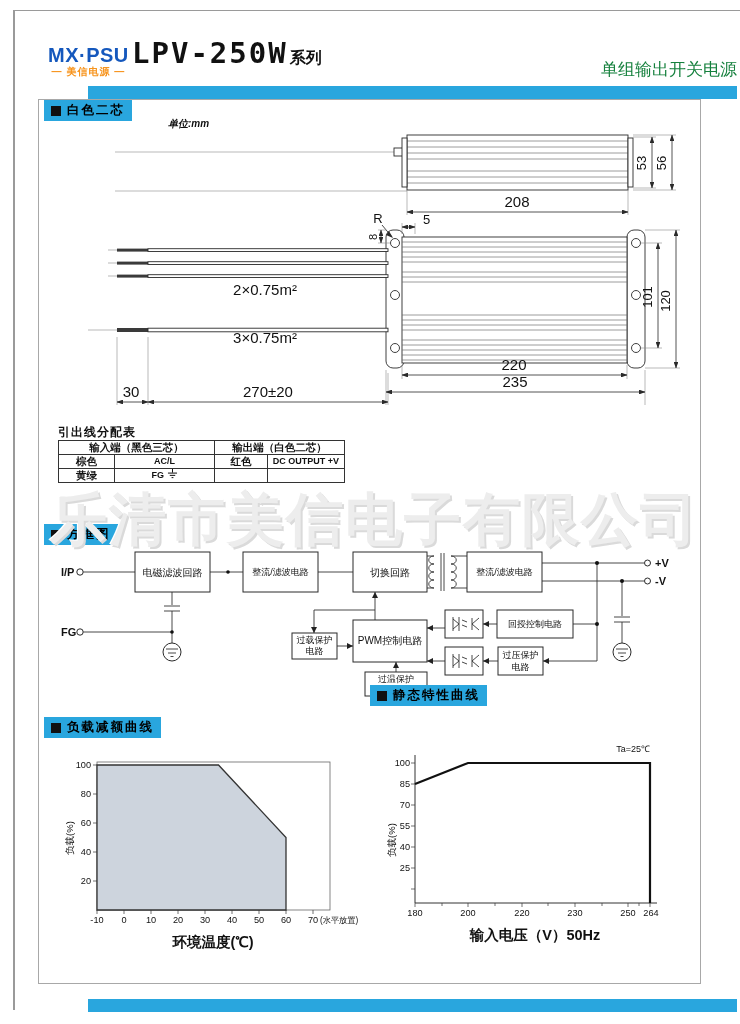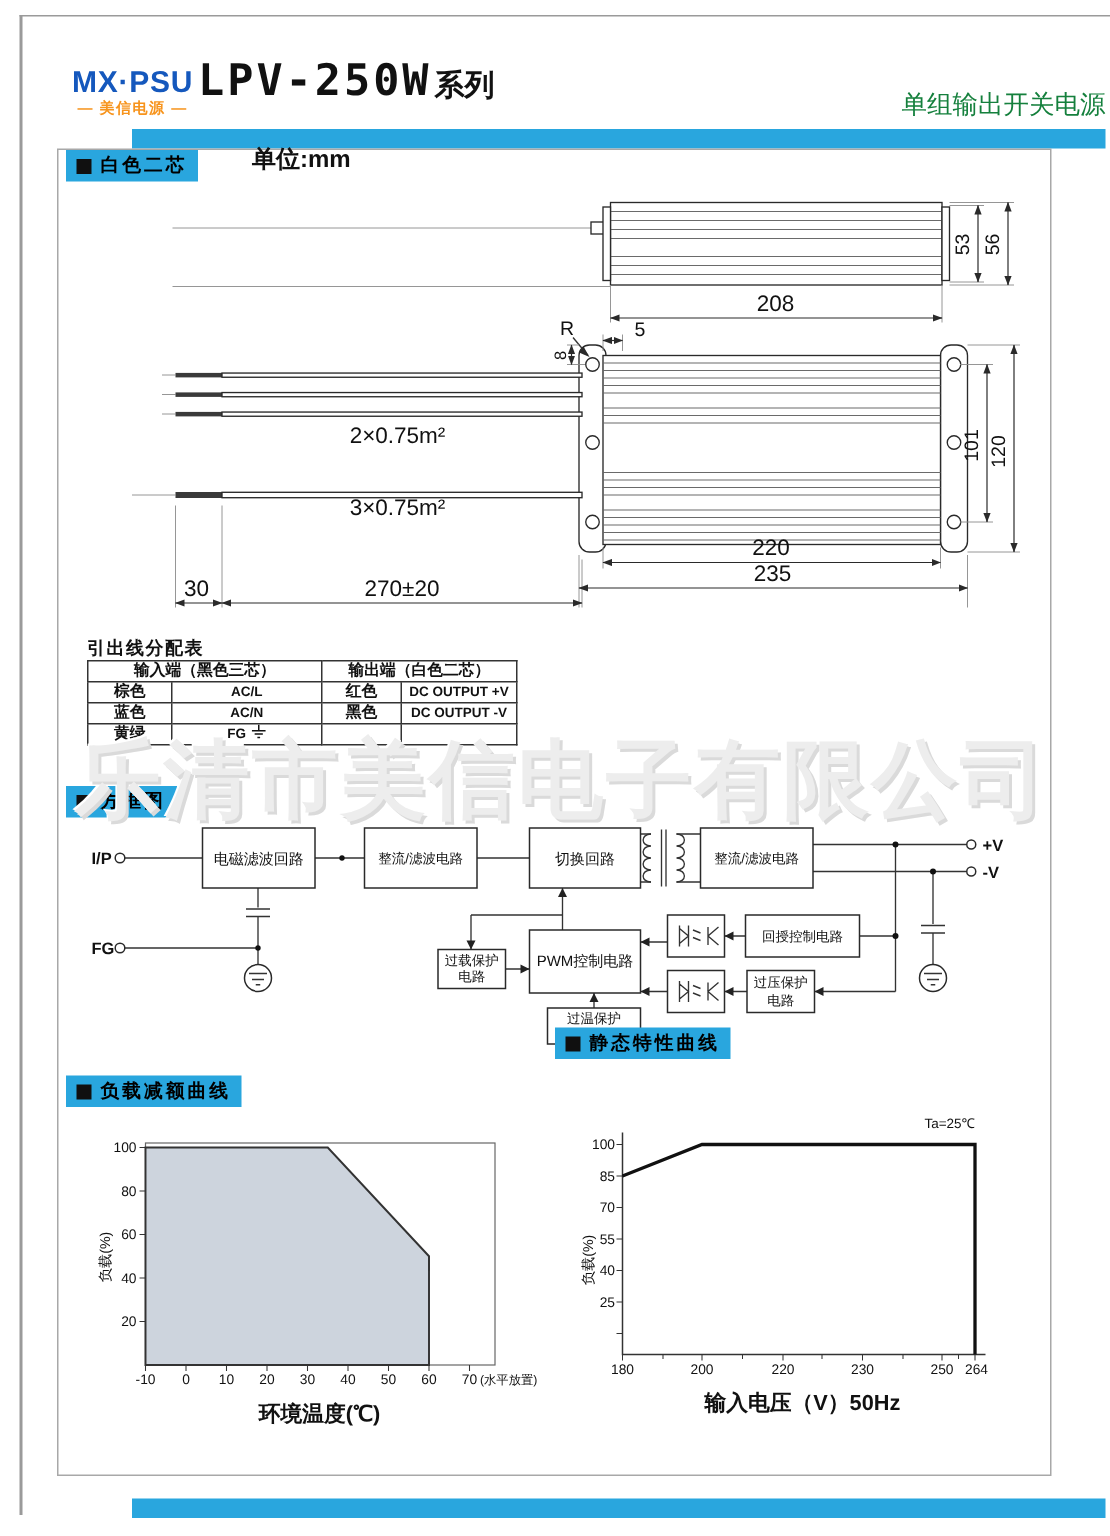--- a/index.html
+++ b/index.html
@@ -8,21 +8,21 @@
   .abs{position:absolute;}
   .edge{background:#9a9a9a;}
   .bar{position:absolute;left:88px;width:649px;height:13px;background:#29a6de;}
   .frame{position:absolute;left:38px;top:99px;width:661px;height:883px;border:1px solid #a8a8a8;}
   .sec{position:absolute;height:21px;background:#29a6de;display:flex;align-items:center;
        gap:6px;padding:0 7px;font-weight:bold;font-size:12.5px;letter-spacing:2px;color:#000;z-index:6;}
   .bullet{width:10px;height:10px;background:#101010;flex:none;}
   .logo-top{font-weight:bold;font-size:20px;color:#1558bd;letter-spacing:.5px;font-family:"Liberation Sans",sans-serif;}
   .logo-bottom{font-weight:bold;font-size:10px;color:#f7941d;letter-spacing:1px;margin-top:-2px;}
   .title-model{font-family:"DejaVu Sans Mono",monospace;font-weight:bold;font-size:29px;letter-spacing:2px;}
-  .title-suffix{font-weight:bold;font-size:20px;margin-left:2px;}
+  .title-suffix{font-weight:bold;font-size:16px;margin-left:2px;}
   .subtitle{font-weight:normal;font-size:17px;color:#15803d;}
   .wm{position:absolute;left:50px;top:482px;width:688px;white-space:nowrap;z-index:30;
       font-size:57px;font-weight:bold;letter-spacing:2px;color:#ededed;
       text-shadow:2px 2px 0 #dadada, -1px -1px 0 #ffffff;pointer-events:none;}
   table.wt{border-collapse:collapse;font-size:10.5px;text-align:center;}
   table.wt td,table.wt th{border:1px solid #333;padding:0;height:13px;line-height:13px;font-weight:bold;}
   table.wt .sm{font-size:9px;font-weight:bold;}
   .tbl-title{font-size:12px;font-weight:bold;letter-spacing:1px;}
   svg text{font-family:"Liberation Sans",sans-serif;fill:#111;}
   svg .ln{stroke:#333;stroke-width:.9;fill:none;}
@@ -56,21 +56,21 @@
   </div>
   <div class="abs subtitle" style="left:565px;top:58px;width:172px;text-align:right;">单组输出开关电源</div>
   <div class="bar" style="top:86px;"></div>
 
   <div class="frame"></div>
 
   <div class="sec" style="left:44px;top:100px;">
     <span class="bullet"></span>
     <span>白色二芯</span>
   </div>
-  <div class="abs" style="left:168px;top:96px;font-size:16px;font-weight:bold;">单位:mm</div>
+  <div class="abs" style="left:168px;top:117px;font-size:10px;font-weight:bold;font-style:italic;">单位:mm</div>
 
   <svg class="abs" style="left:40px;top:125px;" width="660" height="295" viewBox="0 0 660 295">
     <defs>
       <marker id="ar" viewBox="0 0 8 6" markerWidth="8" markerHeight="6" refX="7.5" refY="3" orient="auto-start-reverse">
         <path d="M0 0 8 3 0 6z" fill="#2a2a2a"></path>
       </marker>
     </defs>
 
     <g>
       <path class="tn" d="M75 27H354M75 66H367"></path>
@@ -147,26 +147,20 @@
       <th colspan="2" style="width:154px">输入端（黑色三芯）</th>
       <th colspan="2" style="width:128px">输出端（白色二芯）</th>
     </tr>
     <tr>
       <td style="width:55px">棕色</td>
       <td style="width:99px" class="sm">AC/L</td>
       <td style="width:52px">红色</td>
       <td style="width:76px" class="sm">DC OUTPUT +V</td>
     </tr>
     <tr>
-      <td>蓝色</td>
-      <td class="sm">AC/N</td>
-      <td>黑色</td>
-      <td class="sm">DC OUTPUT -V</td>
-    </tr>
-    <tr>
       <td>黄绿</td>
       <td class="sm">
         <span>FG</span>
         <svg width="11" height="10" viewBox="0 0 12 11" style="vertical-align:-1px">
           <path d="M6 0V4M1 4.5H11M3 7H9M5 9.5H7" stroke="#111" stroke-width="1.1" fill="none"></path>
         </svg>
       </td>
       <td></td>
       <td class="sm"></td>
     </tr>

